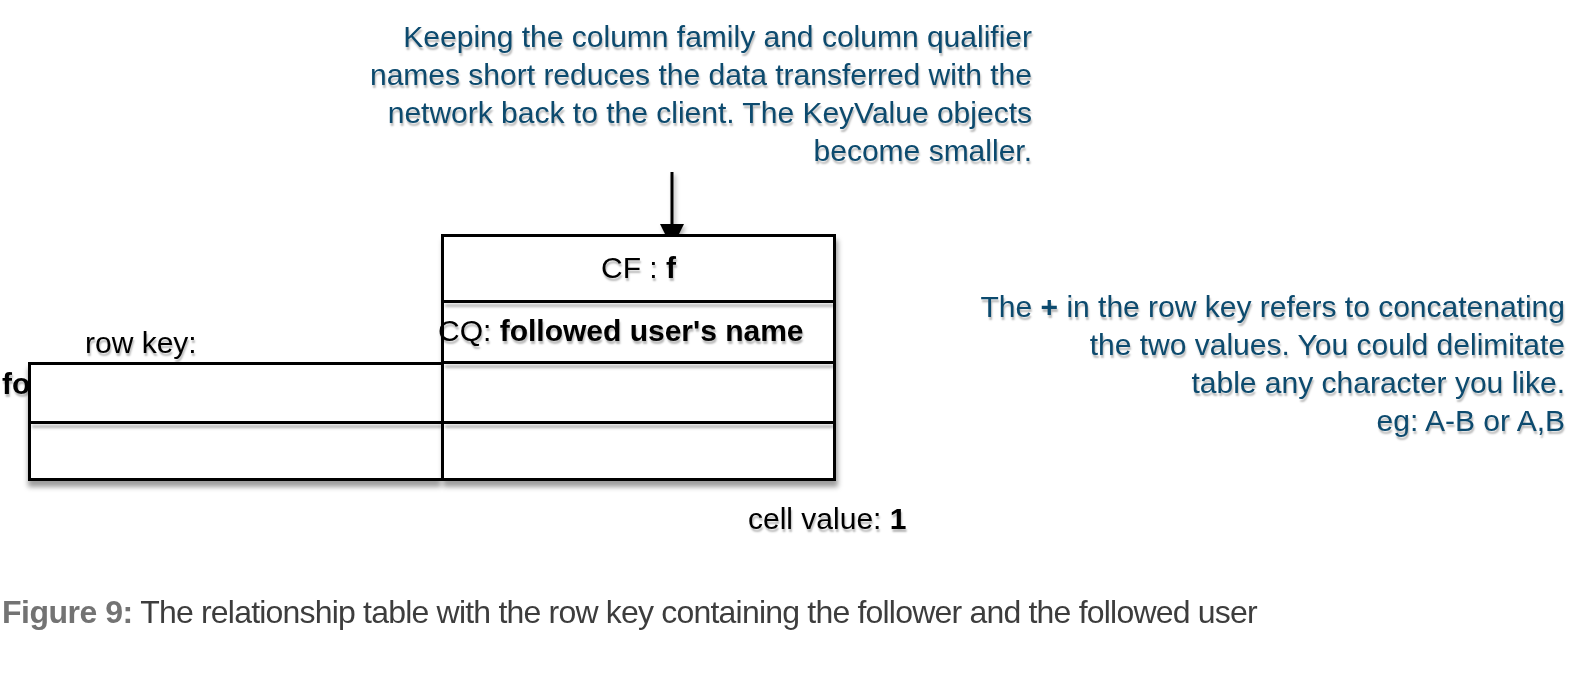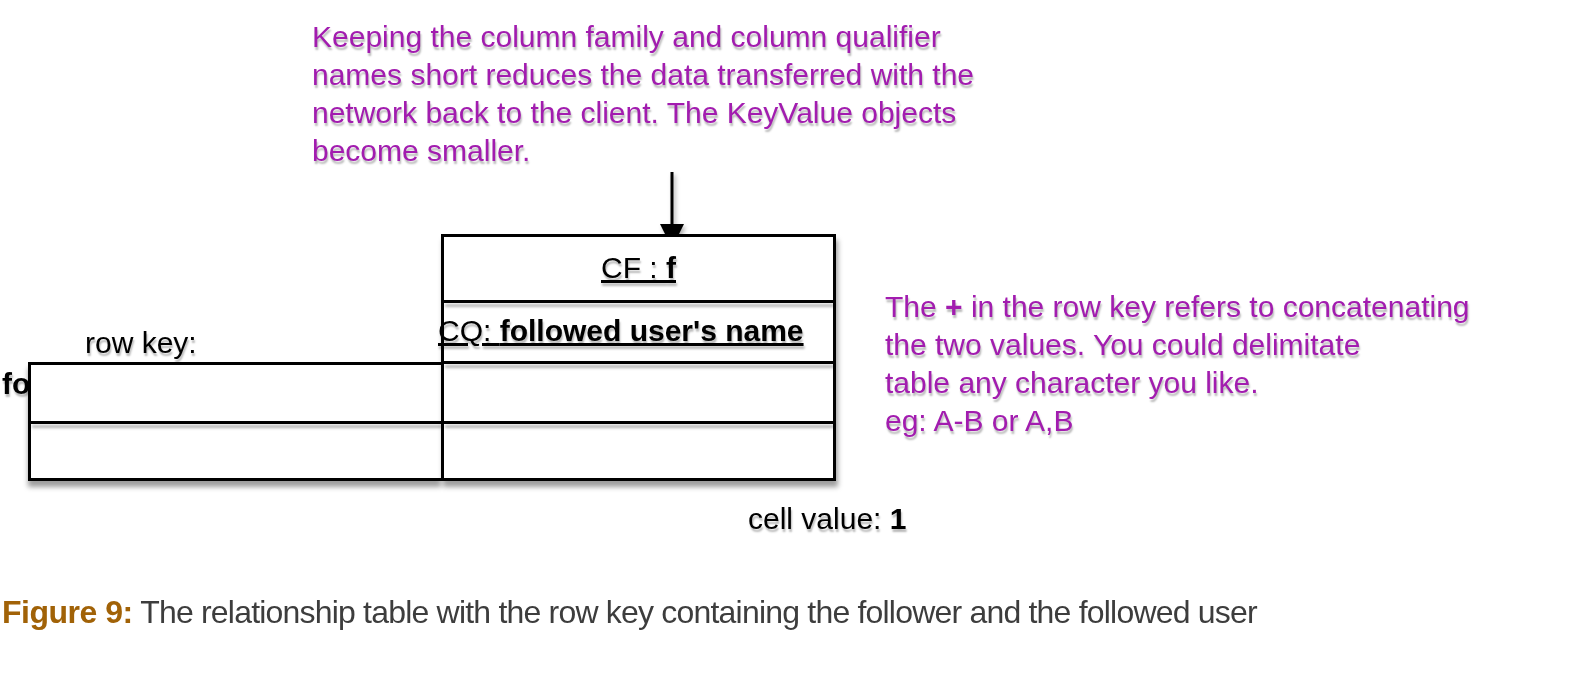--- a/index.html
+++ b/index.html
@@ -10,22 +10,22 @@
     background: #ffffff;
     overflow: hidden;
     font-family: "Liberation Sans", sans-serif;
     color: #000;
   }
   
   .note {
     position: absolute;
     font-size: 30px;
     line-height: 38px;
-    text-align: left;
-    color: #a21caf;
+    text-align: right;
+    color: #0c4a6e;
     text-shadow: 1px 3px 2px rgba(0,0,0,0.28);
   }
   .note .line { display: block; white-space: nowrap; }
   .top-note   { left: 312px; top: 18px;  width: 720px; }
   .right-note { left: 885px; top: 288px; width: 680px; }
 
   
   .right-table {
     position: absolute;
     left: 441px; top: 234px;
@@ -52,21 +52,20 @@
   .rt-div1 { top: 63px; }
   .rt-div2 { top: 124px; }
   .rt-div3 { top: 184px; }
   .lb-div1 { top: 56px; }
 
   .cell-text {
     position: absolute;
     white-space: nowrap;
     font-size: 30px;
     text-shadow: 1px 3px 2px rgba(0,0,0,0.28);
-    text-decoration: underline;
   }
   .cf-text { left: 0; width: 100%; top: 14px; text-align: center; }
   .cq-text { left: -6px; top: 77px; }
 
   .row-key-label {
     position: absolute;
     left: 85px; top: 326px;
     font-size: 30px;
     text-shadow: 1px 3px 2px rgba(0,0,0,0.28);
     text-align: center;
@@ -94,21 +93,21 @@
 
   
   .caption {
     position: absolute;
     left: 2px; top: 594px;
     font-size: 32px;
     letter-spacing: -0.8px;
     white-space: nowrap;
     color: #3d3d3d;
   }
-  .caption b { color: #a16207; letter-spacing: -0.5px; }
+  .caption b { color: #737373; letter-spacing: -0.5px; }
   b { font-weight: bold; }
 </style>
 </head>
 <body>
 
 <div class="canvas">
 
   <div class="note top-note">
     <span class="line">Keeping the column family and column qualifier</span>
     <span class="line">names short reduces the data transferred with the</span>

